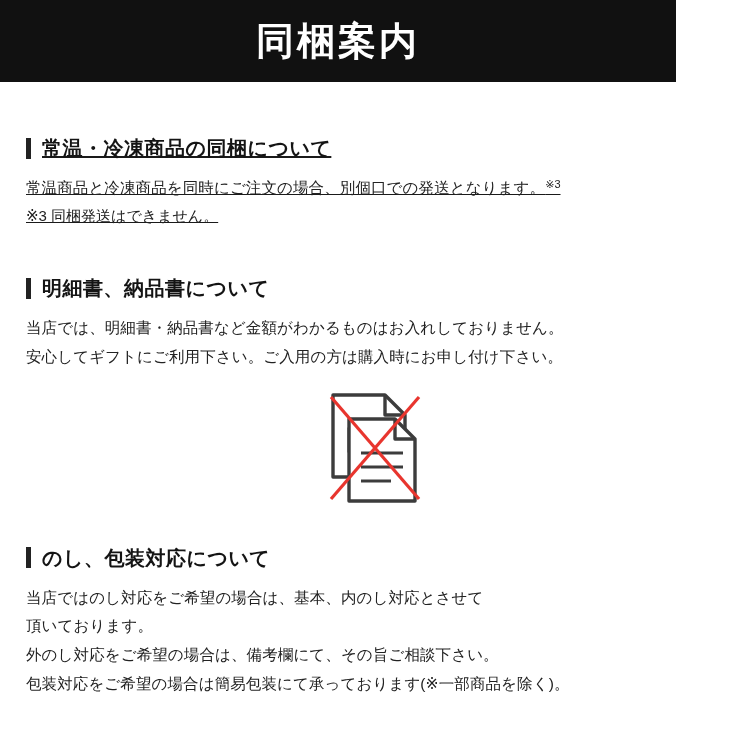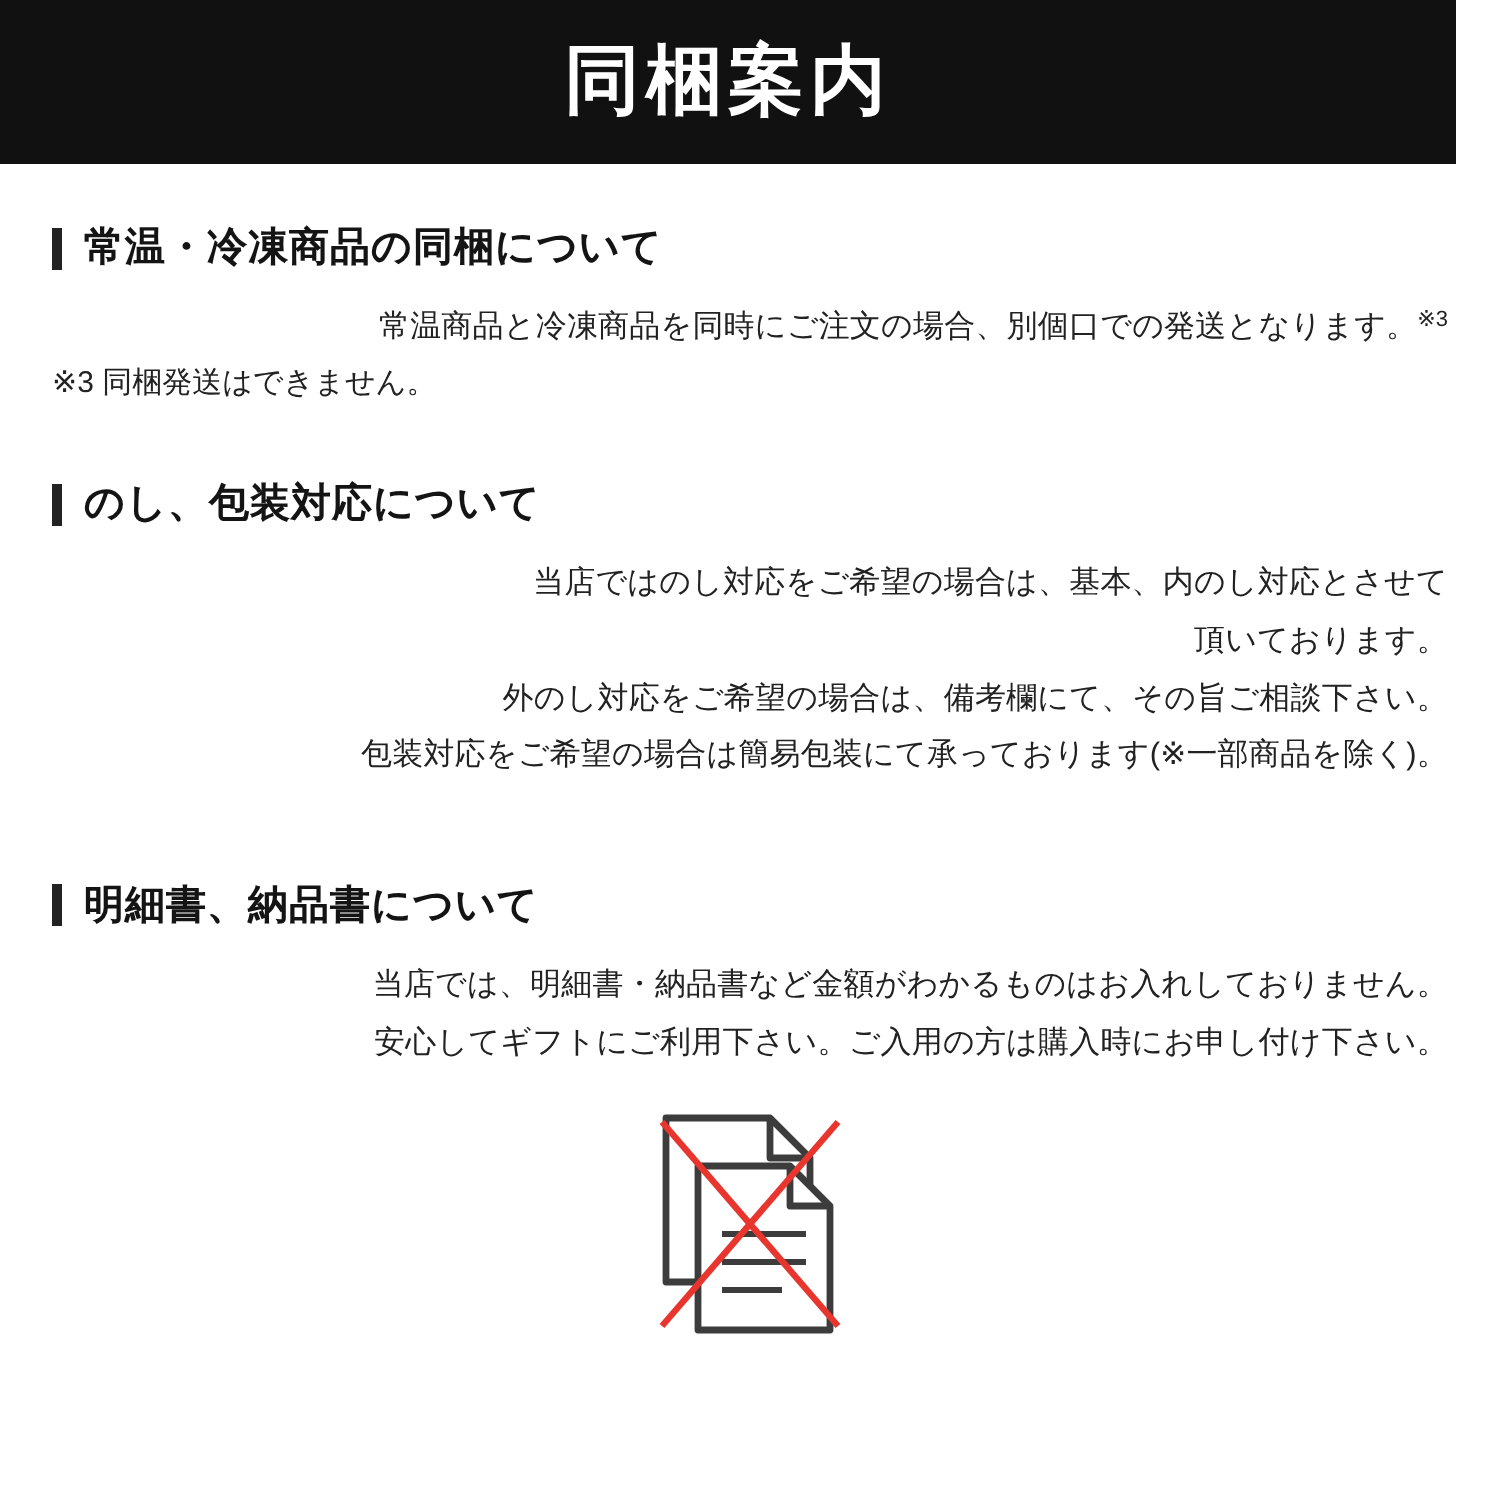--- a/index.html
+++ b/index.html
@@ -14,21 +14,21 @@
     color: #1a1a1a;
     overflow: hidden;
   }
   .page {
     position: relative;
     width: 750px;
     height: 750px;
     box-sizing: border-box;
   }
   .header-bar {
-    width: 728px;
+    width: 676px;
     height: 82px;
     background: #111111;
     display: flex;
     align-items: center;
     justify-content: center;
   }
   .header-title {
     color: #ffffff;
     font-size: 38px;
     font-weight: bold;
@@ -59,33 +59,32 @@
     font-weight: bold;
     letter-spacing: 0.5px;
     color: #141414;
     line-height: 1.2;
   }
   .para {
     font-size: 15.5px;
     line-height: 1.85;
     color: #222222;
     letter-spacing: 0.1px;
-    text-align: right;
   }
   .para .small {
     font-size: 11px;
     vertical-align: top;
     letter-spacing: 0;
   }
   .note {
     font-size: 15px;
     line-height: 1.7;
     color: #222222;
   }
-  .s1 { margin-top: 30px; }
+  .s1 { margin-top: 54px; text-decoration: underline; }
   .s2 { margin-top: 48px; }
   .s3 { margin-top: 36px; }
   .figure {
     display: flex;
     justify-content: center;
     align-items: center;
     margin-top: 14px;
     margin-bottom: 10px;
     height: 124px;
   }
@@ -111,33 +110,20 @@
       <div class="section-head">
         <div class="bar"></div>
         <div class="section-title">常温・冷凍商品の同梱について</div>
       </div>
       <div class="para">
         <span>常温商品と冷凍商品を同時にご注文の場合、別個口での発送となります。</span><span class="small">※3</span>
       </div>
       <div class="note">※3 同梱発送はできません。</div>
     </div>
 
-    <div class="section s3">
-      <div class="section-head">
-        <div class="bar"></div>
-        <div class="section-title">のし、包装対応について</div>
-      </div>
-      <div class="para s3-lines">
-        <div>当店ではのし対応をご希望の場合は、基本、内のし対応とさせて</div>
-        <div>頂いております。</div>
-        <div>外のし対応をご希望の場合は、備考欄にて、その旨ご相談下さい。</div>
-        <div>包装対応をご希望の場合は簡易包装にて承っております(※一部商品を除く)。</div>
-      </div>
-    </div>
-
     <div class="section s2">
       <div class="section-head">
         <div class="bar"></div>
         <div class="section-title">明細書、納品書について</div>
       </div>
       <div class="para">当店では、明細書・納品書など金額がわかるものはお入れしておりません。</div>
       <div class="para">安心してギフトにご利用下さい。ご入用の方は購入時にお申し付け下さい。</div>
 
       <div class="figure">
         <div class="doc-icon-wrap">
@@ -156,14 +142,27 @@
             <line x1="38" y1="78" x2="80" y2="78" stroke="#3c3c3c" stroke-width="3"></line>
             <line x1="38" y1="92" x2="68" y2="92" stroke="#3c3c3c" stroke-width="3"></line>
 
             <line x1="8" y1="8" x2="96" y2="110" stroke="#e8352e" stroke-width="3.2"></line>
             <line x1="96" y1="8" x2="8" y2="110" stroke="#e8352e" stroke-width="3.2"></line>
           </svg>
         </div>
       </div>
     </div>
 
+    <div class="section s3">
+      <div class="section-head">
+        <div class="bar"></div>
+        <div class="section-title">のし、包装対応について</div>
+      </div>
+      <div class="para s3-lines">
+        <div>当店ではのし対応をご希望の場合は、基本、内のし対応とさせて</div>
+        <div>頂いております。</div>
+        <div>外のし対応をご希望の場合は、備考欄にて、その旨ご相談下さい。</div>
+        <div>包装対応をご希望の場合は簡易包装にて承っております(※一部商品を除く)。</div>
+      </div>
+    </div>
+
   </div>
 </div>
 
 </body></html>

